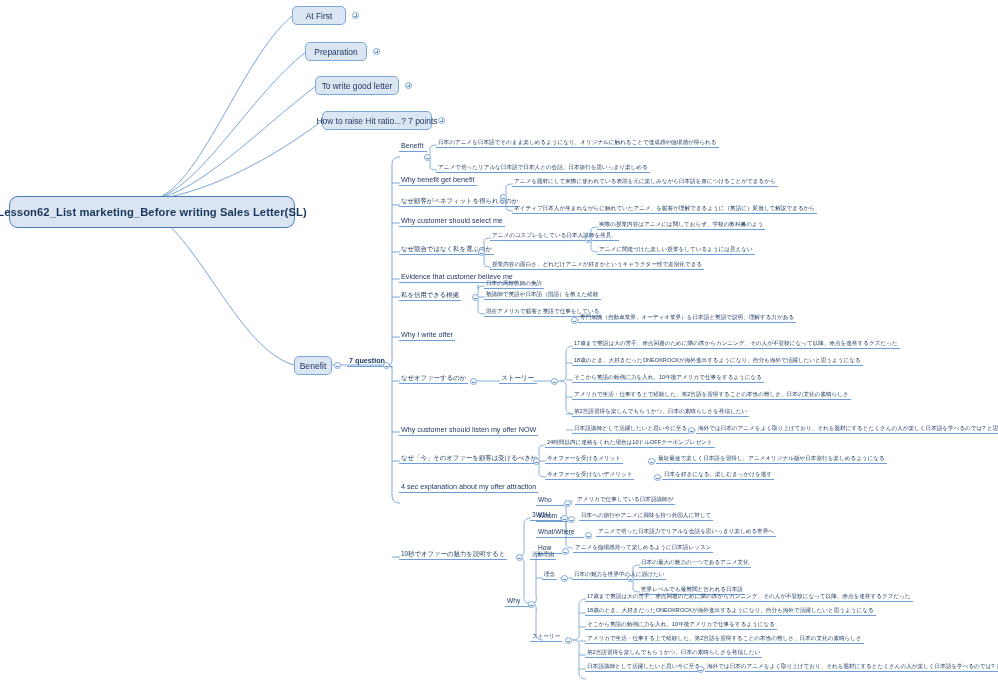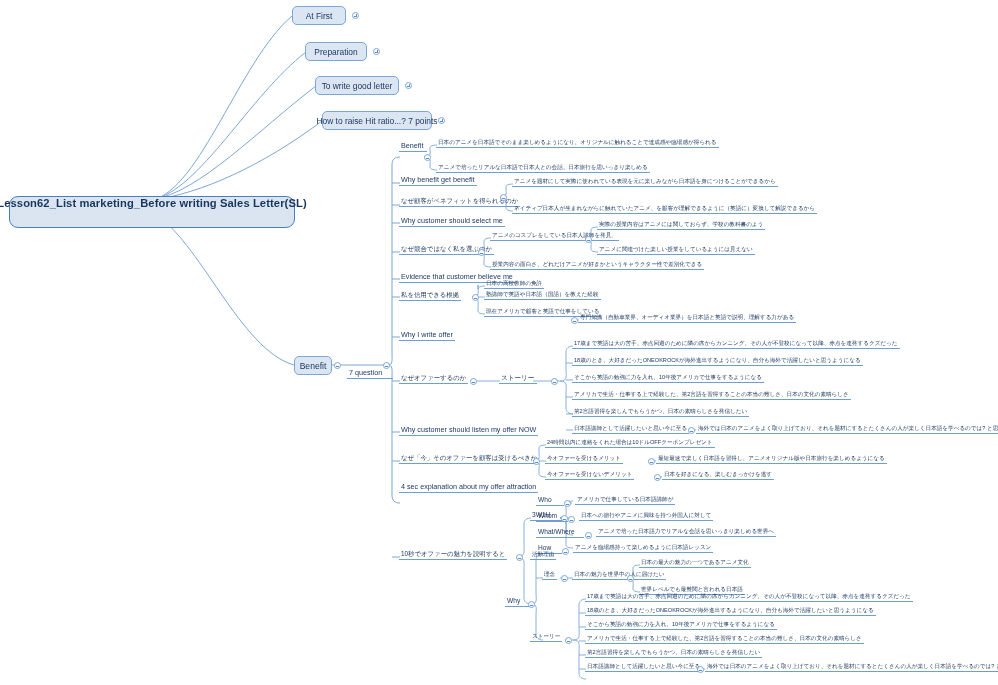--- a/index.html
+++ b/index.html
@@ -9,21 +9,21 @@
     overflow:hidden;position:relative;
   }
   #canvas{position:absolute;left:0;top:0;width:998px;height:685px;}
   svg.links{position:absolute;left:0;top:0;width:998px;height:685px;pointer-events:none;}
 
   
   .root-node{
     position:absolute;box-sizing:border-box;
     background:#dbe5f1;border:1.6px solid #4a7ebb;border-radius:9px;
     color:#17365d;font-weight:bold;font-size:11.2px;
-    display:flex;justify-content:center;
+    display:flex;align-items:center;justify-content:center;
     letter-spacing:.1px;white-space:nowrap;
   }
   
   .box-node{
     position:absolute;box-sizing:border-box;
     background:#dce6f2;border:1px solid #7ba7d7;border-radius:5px;
     color:#1f3864;font-size:8.4px;
     display:flex;align-items:center;justify-content:center;
     white-space:nowrap;padding:0 6px;
   }
@@ -168,21 +168,21 @@
   <div class="box-node" style="left:322px;top:111px;width:110px;height:19px;">
     <span>How to raise Hit ratio...? 7 points</span>
   </div>
   <div class="toggle plus" style="left:438px;top:117px;"></div>
 
   <div class="box-node" style="left:294px;top:356px;width:38px;height:19px;font-size:8.6px;">
     <span>Benefit</span>
   </div>
   <div class="toggle" style="left:334px;top:362px;"></div>
 
-  <div class="u-node lbl" style="left:347px;top:369px;width:42px;">
+  <div class="u-node lbl" style="left:347px;top:357px;width:42px;font-weight:bold;">
     <span>7 question</span>
   </div>
   <div class="toggle" style="left:383px;top:362px;"></div>
 
   <div class="u-node lbl" style="left:399px;top:142px;width:24px;">
     <span>Benefit</span></div>
   <div class="toggle" style="left:424px;top:154px;"></div>
 
   <div class="u-node en" style="left:399px;top:176px;">
     <span>Why benefit get benefit</span></div>

